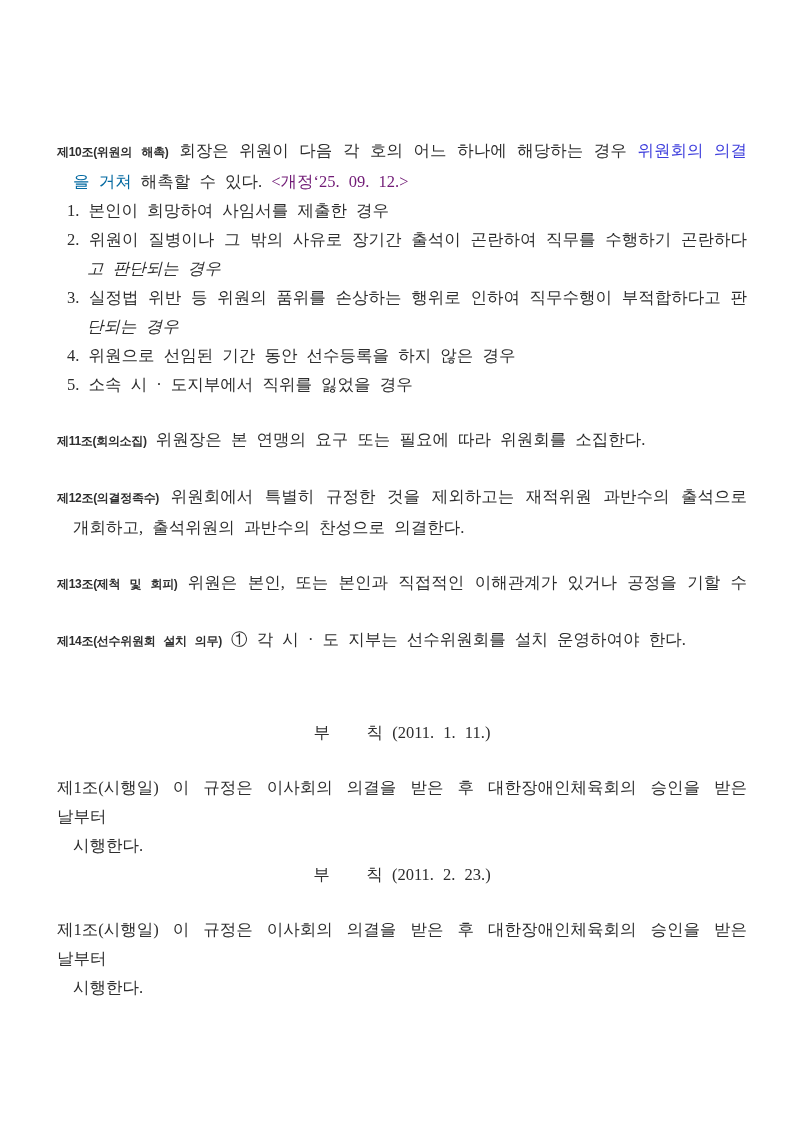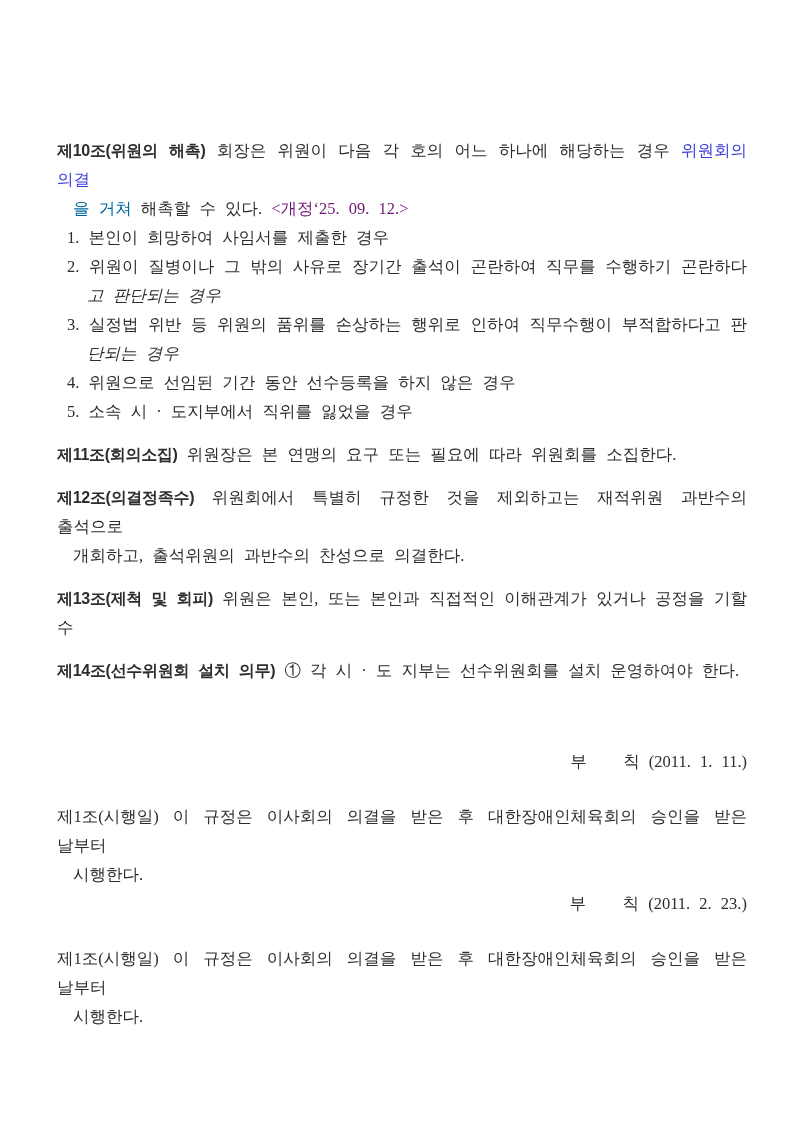--- a/index.html
+++ b/index.html
@@ -19,21 +19,21 @@
     left: 57px;
     top: 136px;
     width: 690px;
     font-family: "Liberation Serif", "DejaVu Serif", serif;
     font-size: 16.5px;
     line-height: 29px;
     color: #2d2d2d;
     word-spacing: 5px;
   }
   .blk { margin: 0; }
-  .blk-article     { margin-top: 14px; }
+  .blk-article     { margin-top: 26px; }
   .blk-enforcement { margin-top: 26px; }
   .blk-addendum    { margin-top: 0; }
   .blk-addendum.major { margin-top: 62px; }
   .content .blk:first-child { margin-top: 0; }
 
   .line { white-space: nowrap; }
   
   .line.fill {
     white-space: normal;
     text-align: justify;
@@ -43,29 +43,29 @@
 
   
   .blk-article .line.cont,
   .blk-enforcement .line.cont { padding-left: 16px; }
   .blk-list-item .line        { padding-left: 10px; }
   .blk-list-item .line.cont   { padding-left: 30px; font-style: italic; }
   .blk-sub-item .line         { padding-left: 16px; }
 
   
   .blk-addendum .line {
-    text-align: right;
+    text-align: center;
     white-space: pre;
   }
 
   
   .r-label {
     font-family: "Liberation Sans", "DejaVu Sans", sans-serif;
     font-weight: 700;
-    font-size: 16px;
+    font-size: 12px;
     letter-spacing: -0.3px;
   }
   .r-normal { }
   .r-blue { }
 </style>
 </head>
 <body>
 
 <div class="page">
   <div class="content" id="doc-content" style="color: rgb(45, 45, 45); background: rgb(255, 255, 255);">

